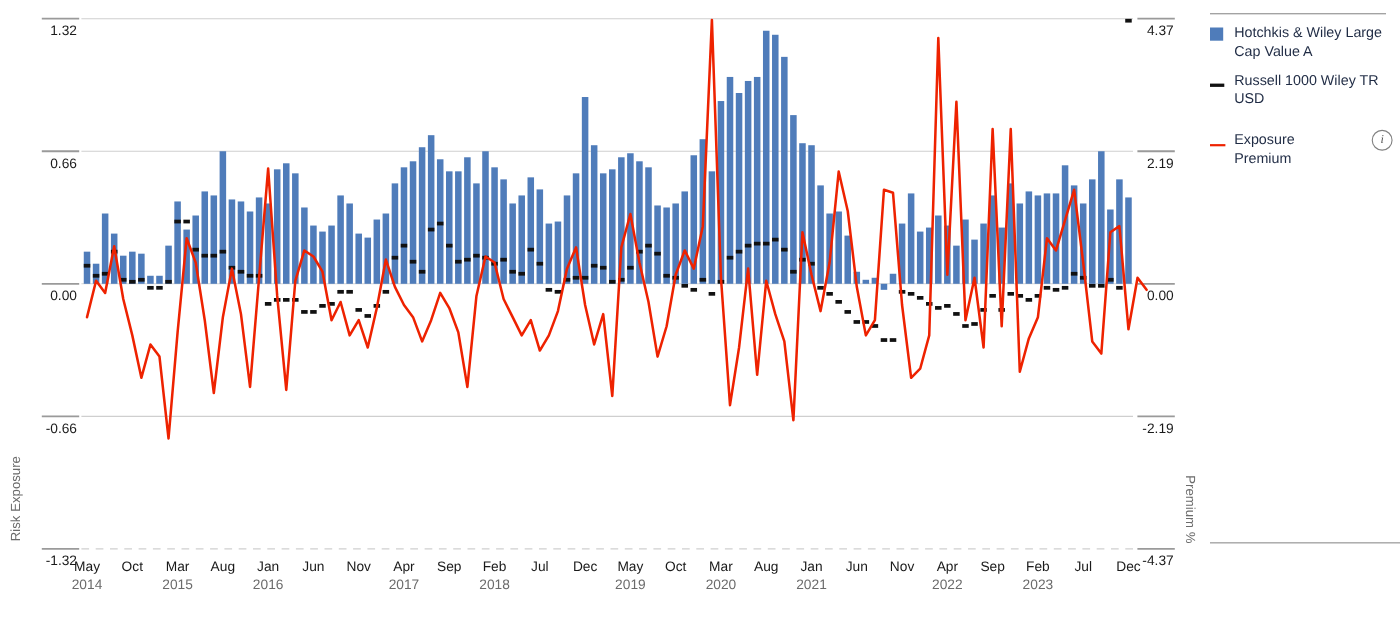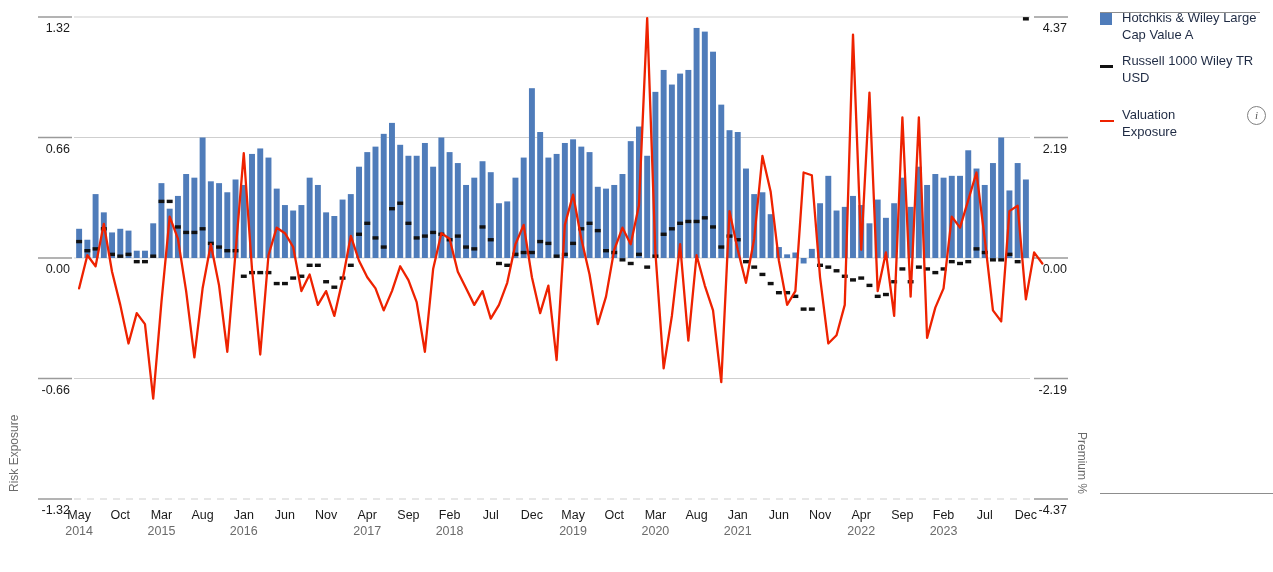--- a/index.html
+++ b/index.html
@@ -3,21 +3,21 @@
 <meta charset="utf-8">
 <style>
   html,body{margin:0;padding:0;background:#ffffff;}
   body{width:1273px;height:572px;font-family:"Liberation Sans",sans-serif;color:#333;position:relative;overflow:hidden;}
   #root{position:absolute;left:0;top:0;width:1118px;height:572px;}
   svg{display:block;}
   .axis-num{font-size:12.5px;fill:#1a1a1a;font-family:"Liberation Sans",sans-serif;}
   .tick-mon{font-size:12.5px;fill:#1a1a1a;font-family:"Liberation Sans",sans-serif;}
   .tick-yr{font-size:12.5px;fill:#6b6b6b;font-family:"Liberation Sans",sans-serif;}
   .axis-title{font-size:12px;fill:#6b6b6b;font-family:"Liberation Sans",sans-serif;}
-  .legend-box{position:absolute;left:1100px;top:0;width:168px;}
+  .legend-box{position:absolute;left:1100px;top:12px;width:168px;}
   .legend-sep{position:absolute;left:1100px;top:12px;width:160px;height:1px;background:#8d8d8d;}
   .legend-sep2{position:absolute;left:1100px;top:493px;width:173px;height:1px;background:#8d8d8d;}
   .lg-row{display:flex;align-items:flex-start;margin-top:9px;}
   .lg-mark{width:22px;flex:0 0 22px;padding-top:2px;}
   .sw-sq{width:12px;height:12px;background:#4f7cba;display:inline-block;margin-top:2px;}
   .sw-dash{width:13px;height:3px;background:#111;display:inline-block;margin-top:7px;}
   .sw-line{width:14px;height:2px;background:#ee2200;display:inline-block;margin-top:7px;}
   .lg-label{font-size:13px;line-height:17px;color:#1f2b44;font-family:"Liberation Sans",sans-serif;}
   .info-ico{position:absolute;right:2px;top:0px;width:17px;height:17px;border:1px solid #808080;border-radius:50%;
             color:#555;font-size:11px;line-height:17px;text-align:center;font-family:"Liberation Serif",serif;font-style:italic;}
@@ -335,18 +335,18 @@
       <span class="lg-label">Hotchkis &amp; Wiley Large Cap Value A</span>
     </div>
 
     <div class="lg-row">
       <span class="lg-mark"><i class="sw-dash"></i></span>
       <span class="lg-label">Russell 1000 Wiley TR USD</span>
     </div>
 
     <div class="lg-row lg-item" style="margin-top:20px;">
       <span class="lg-mark"><i class="sw-line"></i></span>
-      <span class="lg-label" style="max-width:92px;">Valuation Exposure</span>
+      <span class="lg-label" style="max-width:92px;">Exposure Premium</span>
       <span class="info-ico">i</span>
     </div>
 
   </div>
 </div>
 
 </body></html>

